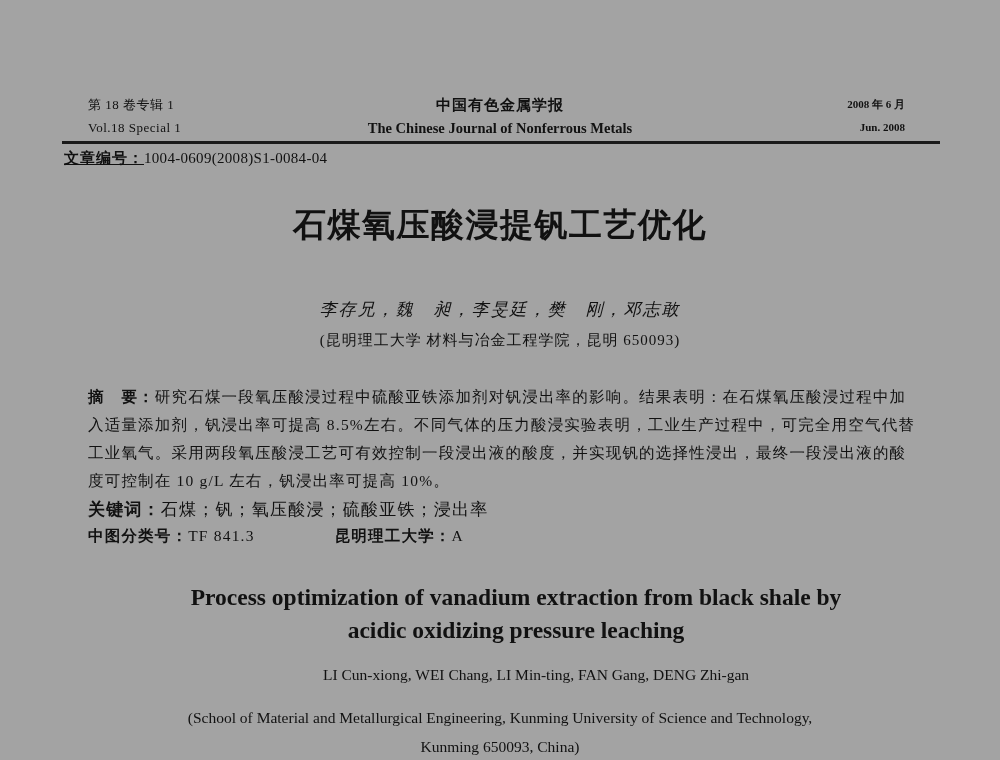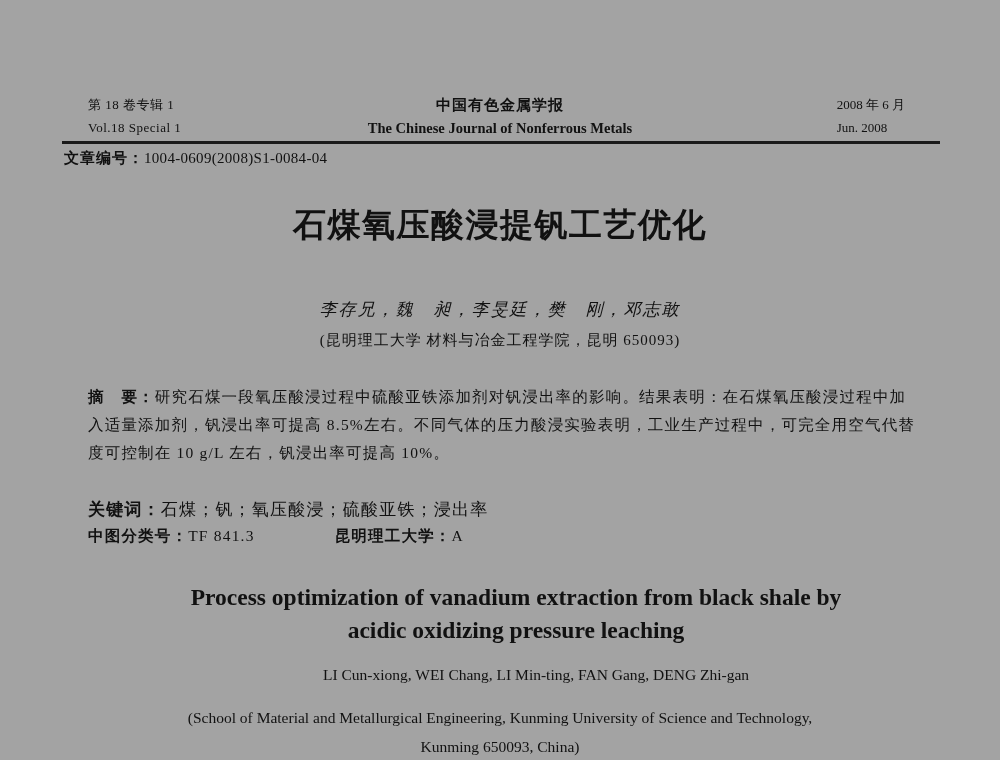--- a/index.html
+++ b/index.html
@@ -25,31 +25,31 @@
     letter-spacing: 0.5px;
   }
   .hdr-center {
     left: 0; top: 94px; width: 1000px;
     text-align: center; line-height: 23px;
   }
   .hdr-center .cn { font-size: 15px; font-weight: bold; letter-spacing: 1px; }
   .hdr-center .en { font-size: 14.5px; font-weight: bold; }
   .hdr-right {
     right: 95px; top: 93px;
-    font-size: 13px; line-height: 23px; 
+    font-size: 11px; line-height: 23px; text-align: right; font-weight: bold;
   }
   .hdr-rule {
     left: 62px; top: 141px; width: 878px; height: 3px;
     background: #1a1a1a;
   }
 
   .article-id {
     left: 64px; top: 149px; font-size: 15px; letter-spacing: 0.3px;
   }
-  .article-id .lbl { font-weight: bold; font-family: "Liberation Sans", "DejaVu Sans", sans-serif; letter-spacing: 1px; }
+  .article-id .lbl { font-weight: bold; font-family: "Liberation Sans", "DejaVu Sans", sans-serif; letter-spacing: 1px; text-decoration: underline; }
 
   .title-cn {
     left: 0; top: 203px; width: 1000px;
     text-align: center;
     font-size: 33px; font-weight: bold; letter-spacing: 1.5px;
   }
 
   .authors-cn {
     left: 0; top: 298px; width: 1000px;
     text-align: center;
@@ -117,20 +117,21 @@
   <div class="abs title-cn">石煤氧压酸浸提钒工艺优化</div>
 
   <div class="abs authors-cn">李存兄，魏　昶，李旻廷，樊　刚，邓志敢</div>
   <div class="abs affil-cn">(昆明理工大学 材料与冶金工程学院，昆明 650093)</div>
 
   <div class="abs abstract">
     <div class="abs-line">
       <span class="lbl">摘　要：</span><span>研究石煤一段氧压酸浸过程中硫酸亚铁添加剂对钒浸出率的影响。结果表明：在石煤氧压酸浸过程中加</span>
     </div>
     <div class="abs-line">入适量添加剂，钒浸出率可提高 8.5%左右。不同气体的压力酸浸实验表明，工业生产过程中，可完全用空气代替</div>
+    <div class="abs-line">工业氧气。采用两段氧压酸浸工艺可有效控制一段浸出液的酸度，并实现钒的选择性浸出，最终一段浸出液的酸</div>
     <div class="abs-line">度可控制在 10 g/L 左右，钒浸出率可提高 10%。</div>
   </div>
 
   <div class="abs kw">
     <span class="lbl">关键词：</span><span>石煤；钒；氧压酸浸；硫酸亚铁；浸出率</span>
   </div>
 
   <div class="abs clc">
     <span class="lbl">中图分类号：</span><span>TF 841.3</span><span class="gap"></span><span class="lbl">昆明理工大学：</span><span>A</span>
   </div>

